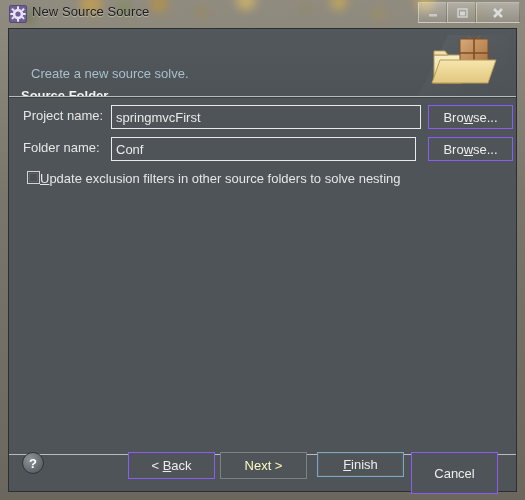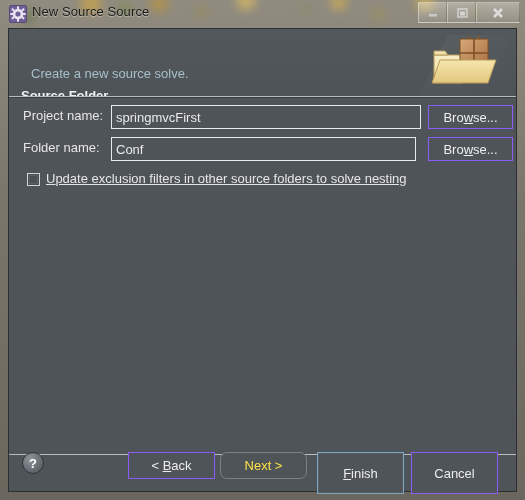--- a/index.html
+++ b/index.html
@@ -177,37 +177,35 @@
     color: #ededed;
     font-family: "Liberation Sans", sans-serif;
     font-size: 13px;
     display: flex;
     align-items: center;
     justify-content: center;
     cursor: default;
   }
   .btn.disabled {
     border-color: #7b8184;
-    color: #fde047;
-    border-radius: 7px;
+    color: #fef9c3;
   }
   .btn.default {
     border: 1px solid #7ea7c4;
     box-shadow: inset 0 0 0 1px #565c5f;
   }
   u { text-decoration: underline; }
 
   .check-row {
     position: absolute;
     display: flex;
-    align-items: flex-end;
-    gap: 6px;
+    align-items: flex-start;
+    gap: 0;
     font-size: 13px;
     color: #e6e6e6;
-    text-decoration: underline;
   }
   .checkbox {
     width: 13px; height: 13px;
     box-sizing: border-box;
     border: 1px solid #d2d4d5;
     background: #4a5053;
     flex: 0 0 auto;
     position: relative;
   }
   .checkbox::after {
@@ -378,21 +376,21 @@
     <div class="btnbar">
       <div class="btnbar-rule"></div>
     </div>
 
     <div class="btn" style="left:119px; top:423px; width:87px; height:27px;">
       <span>&lt; <u>B</u>ack</span>
     </div>
     <div class="btn disabled" style="left:211px; top:423px; width:87px; height:27px;">
       <span>Next &gt;</span>
     </div>
-    <div class="btn default" style="left:308px; top:423px; width:87px; height:42px;">
+    <div class="btn default" style="left:308px; top:423px; width:87px; height:25px;">
       <span><u>F</u>inish</span>
     </div>
     <div class="btn" style="left:402px; top:423px; width:87px; height:42px;">
       <span>Cancel</span>
     </div>
 
   </div>
 
   <div class="help-btn">
     <span>?</span>

